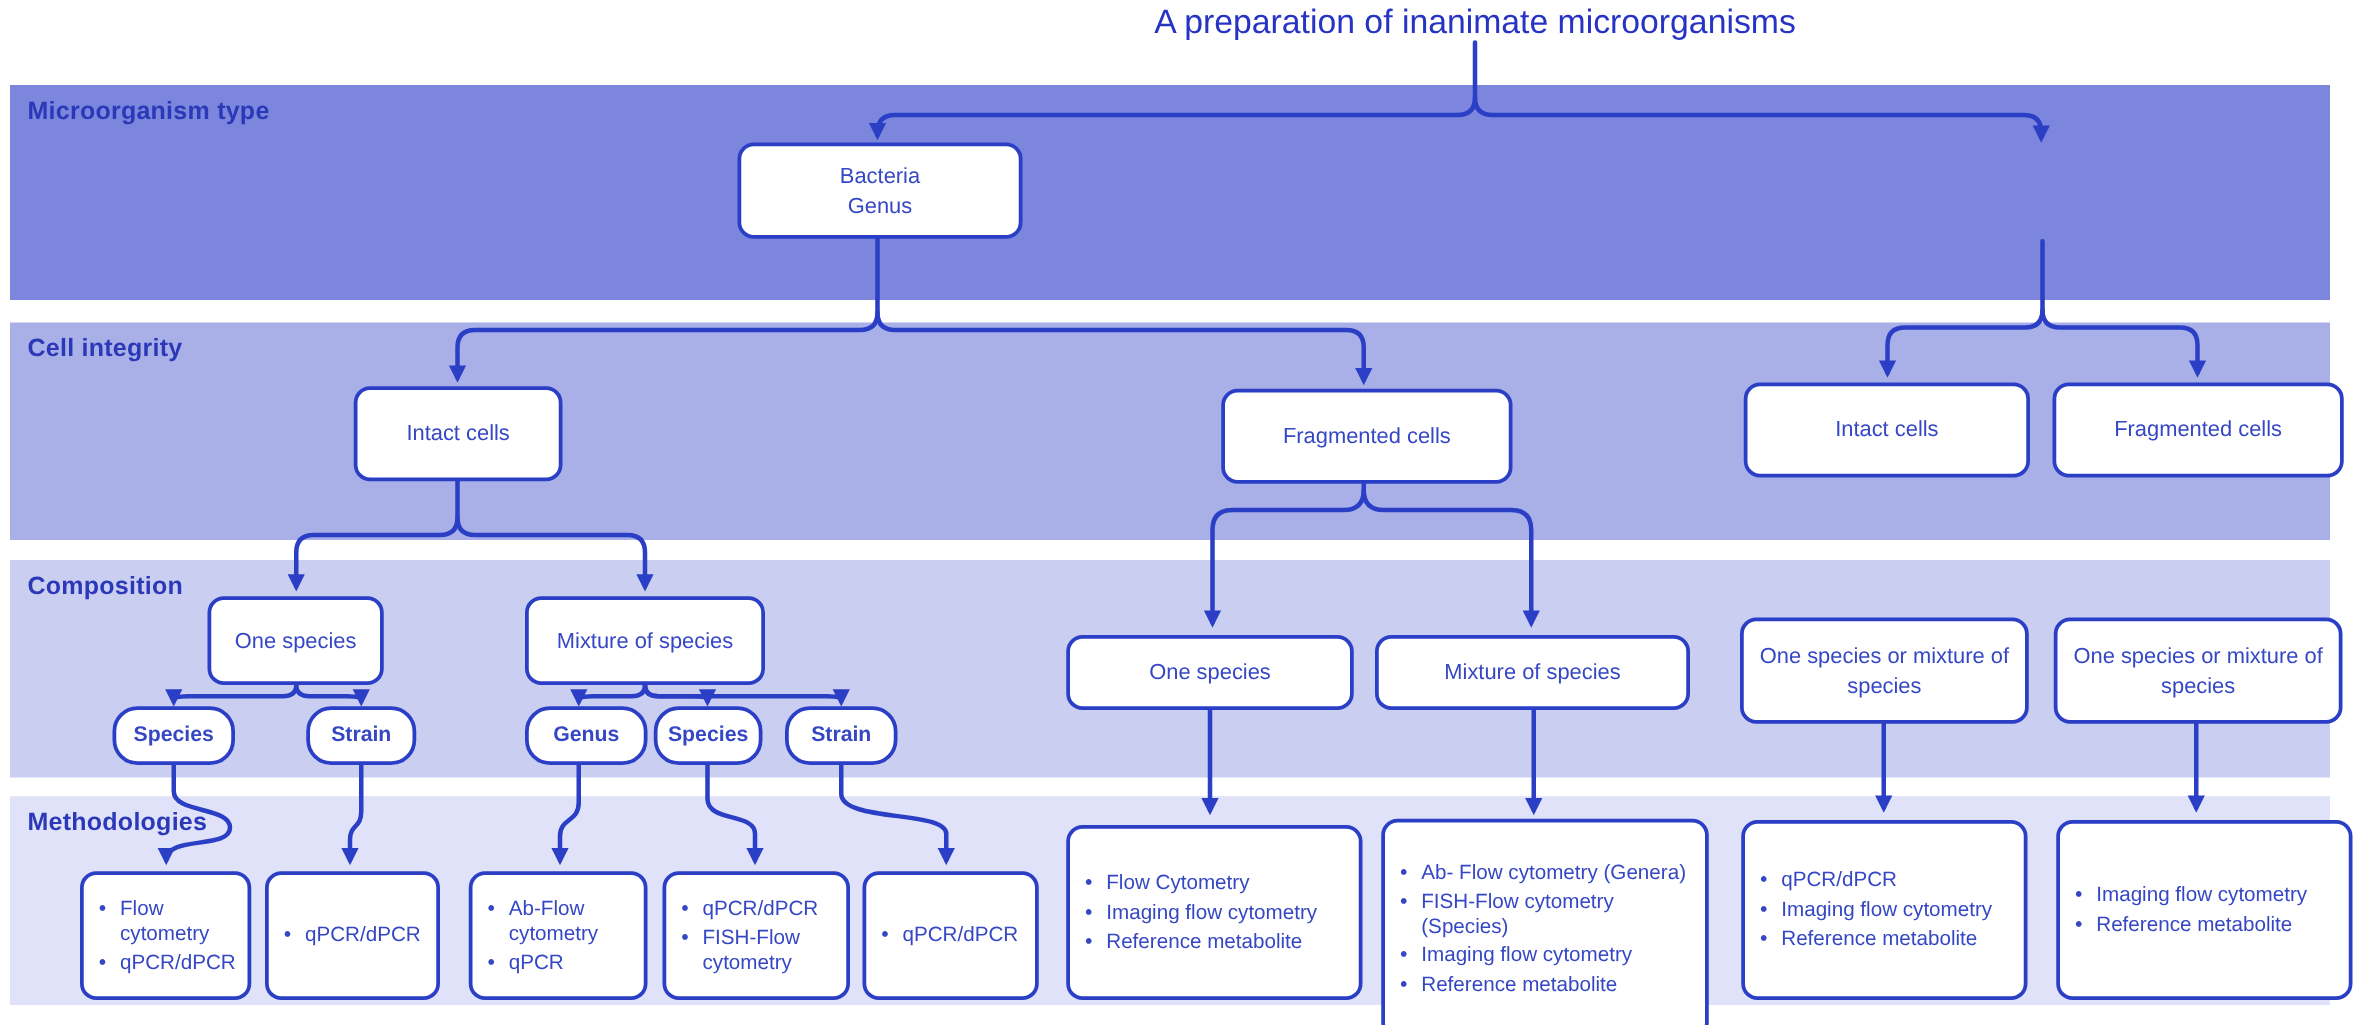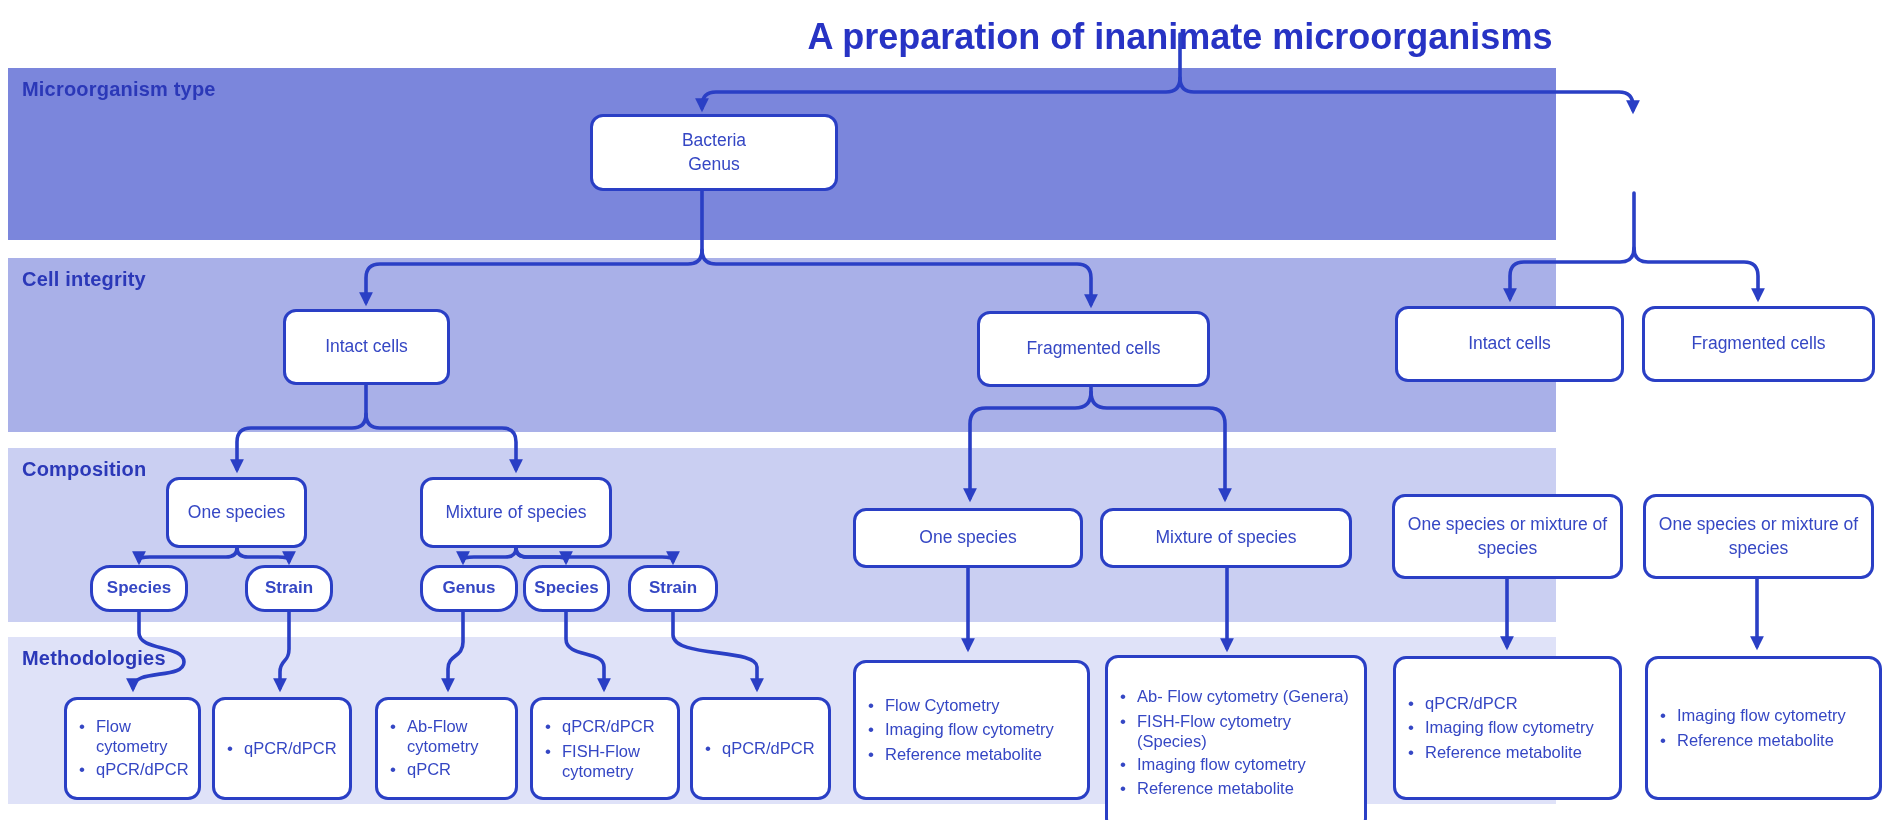--- a/index.html
+++ b/index.html
@@ -10,29 +10,29 @@
     --connector:#2a3fc5;
     --box-border:#2a3fc5;
     --box-text:#3547c4;
     --title-text:#2733c4;
     --band-label-text:#2b38b8;
   }
   html,body{margin:0;padding:0;background:#ffffff;}
   body{font-family:"Liberation Sans",sans-serif;}
   #stage{position:relative;width:1902px;height:820px;background:#ffffff;overflow:hidden;}
 
-  .band{position:absolute;left:8px;width:1548px;}
+  .band{position:absolute;left:8px;width:1856px;}
   .band1{top:68px;height:172px;background:var(--band1-bg);}
   .band2{top:258px;height:174px;background:var(--band2-bg);}
   .band3{top:448px;height:174px;background:var(--band3-bg);}
   .band4{top:637px;height:167px;background:var(--band4-bg);}
   .band-label{position:absolute;top:10px;left:14px;font-size:20px;font-weight:700;color:var(--band-label-text);letter-spacing:.2px;}
 
-  .title{position:absolute;top:16px;left:1180px;transform:translateX(-50%);white-space:nowrap;
-         font-size:36px;font-weight:700;color:var(--title-text);}
+  .title{position:absolute;top:2px;left:1180px;transform:translateX(-50%);white-space:nowrap;
+         font-size:27px;font-weight:400;color:var(--title-text);}
 
   .node{position:absolute;background:#ffffff;border:3px solid var(--box-border);border-radius:13px;
         display:flex;flex-direction:column;align-items:center;justify-content:center;text-align:center;
         color:var(--box-text);font-size:17.5px;line-height:1.35;box-sizing:border-box;padding:4px 8px;}
   .node.small{border-radius:20px;font-size:17px;font-weight:bold;}
 
   .mbox{position:absolute;background:#ffffff;border:3px solid var(--box-border);border-radius:13px;
         box-sizing:border-box;display:flex;flex-direction:column;justify-content:center;gap:3px;
         color:var(--box-text);font-size:16.5px;line-height:1.22;padding:10px 14px 10px 12px;}
   .mi{display:flex;align-items:flex-start;}
@@ -89,21 +89,21 @@
     <path class="edge" marker-end="url(#arrow)" d="M1757 579 L1757 646"></path>
     <path class="edge" marker-end="url(#arrow)" d="M968 568 L968 648"></path>
     <path class="edge" marker-end="url(#arrow)" d="M1227 568 L1227 648"></path>
     <path class="edge" marker-end="url(#arrow)" d="M139 612 L139 633 C139 651 184 645 184 662 C184 680 133 668 133 688"></path>
     <path class="edge" marker-end="url(#arrow)" d="M289 612 L289 649 C289 663 280 659 280 672 L280 688"></path>
     <path class="edge" marker-end="url(#arrow)" d="M463 612 L463 642 C463 658 448 654 448 669 L448 688"></path>
     <path class="edge" marker-end="url(#arrow)" d="M566 612 L566 639 C566 658 604 650 604 667 L604 688"></path>
     <path class="edge" marker-end="url(#arrow)" d="M673 612 L673 635 C673 658 757 648 757 667 L757 688"></path>
   </svg>
 
-  <div class="node" style="left:590px;top:114px;width:248px;height:77px">
+  <div class="node" style="left:590px;top:114px;width:228px;height:77px">
     <span>Bacteria</span>
     <span>Genus</span>
   </div>
 
   <div class="node" style="left:283px;top:309px;width:167px;height:76px">
     <span>Intact cells</span>
   </div>
   <div class="node" style="left:977px;top:311px;width:233px;height:76px">
     <span>Fragmented cells</span>
   </div>

